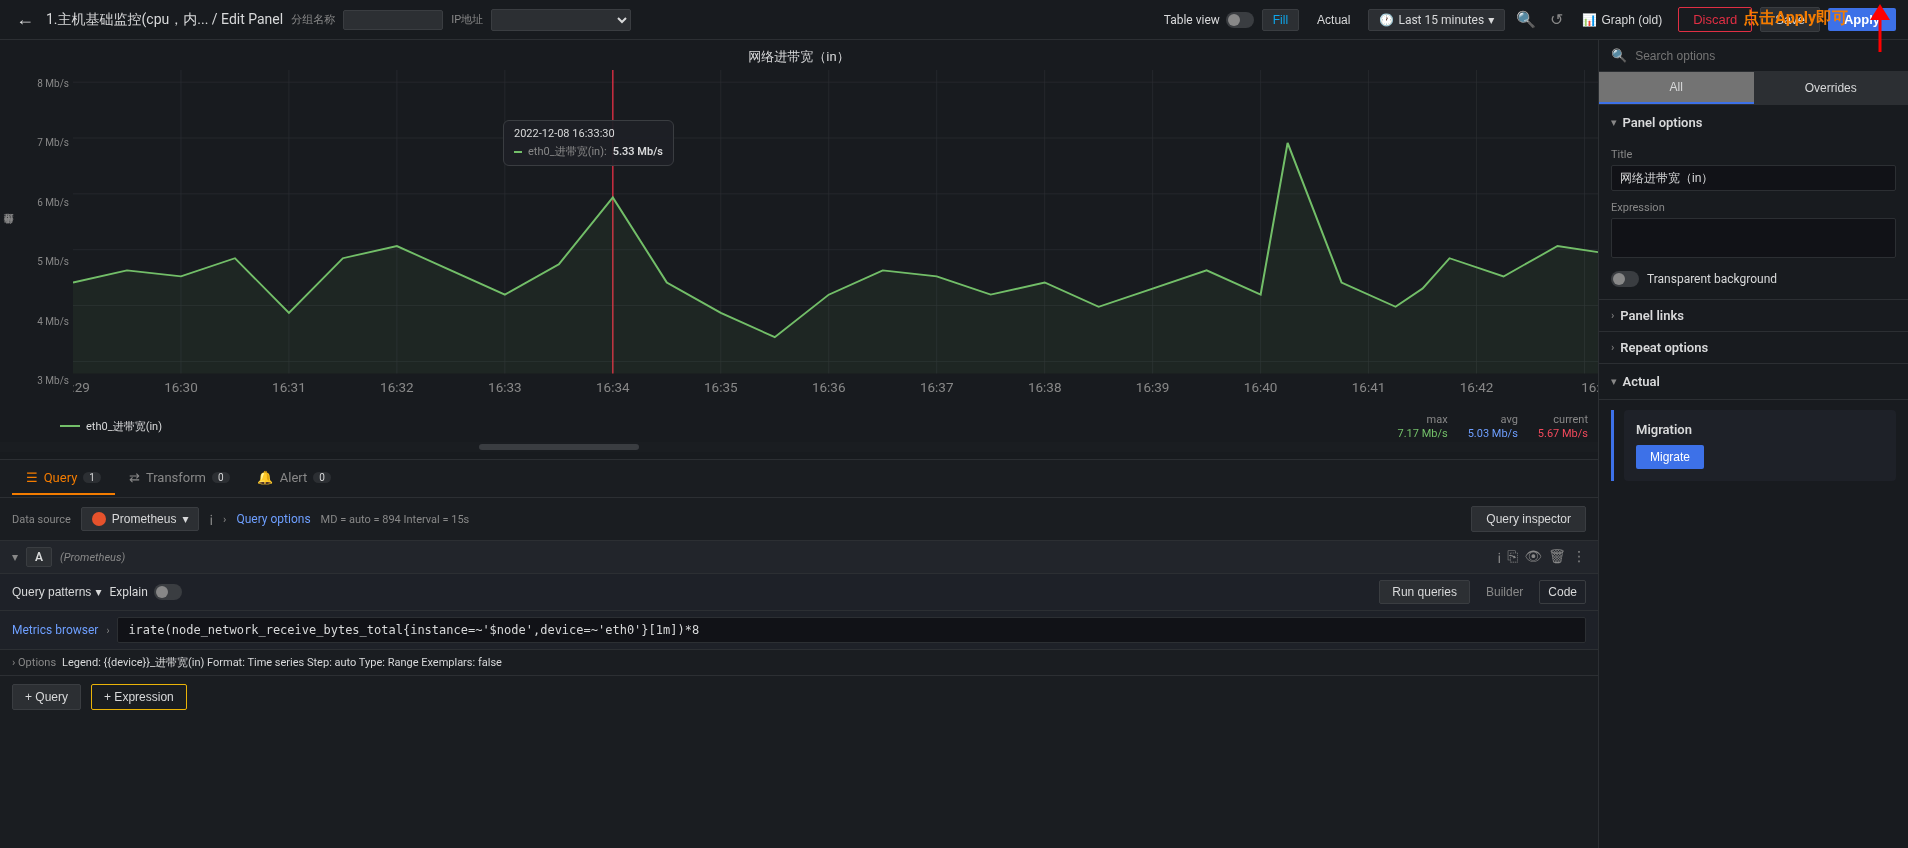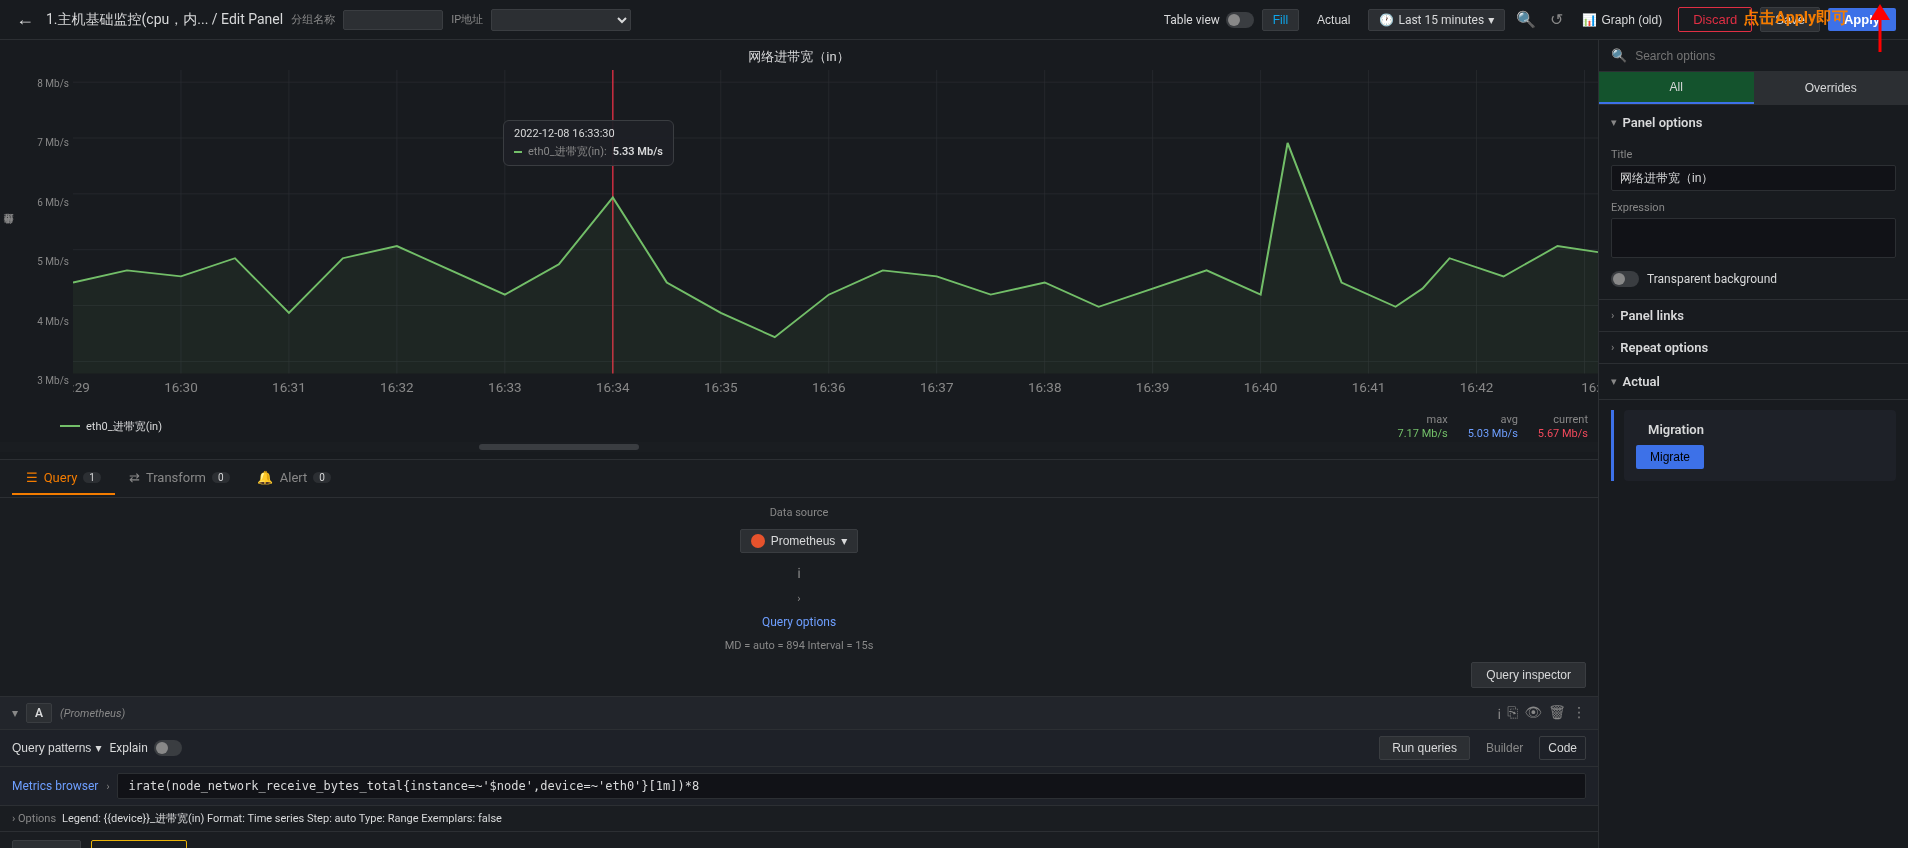--- a/index.html
+++ b/index.html
@@ -349,21 +349,20 @@
       padding: 0;
     }
 
     
     .datasource-row {
       display: flex;
       align-items: center;
       padding: 8px 12px;
       border-bottom: 1px solid #2c2f33;
       gap: 10px;
-      flex-direction: column;
     }
     .ds-label {
       font-size: 11px;
       color: #888;
     }
     .prometheus-btn {
       display: flex;
       align-items: center;
       gap: 6px;
       background: #2c2f33;
@@ -611,21 +610,21 @@
       flex: 1;
       text-align: center;
       padding: 8px;
       cursor: pointer;
       font-size: 12px;
       color: #d8d9da;
       background: #2c2f33;
       border: none;
     }
     .opt-tab.active {
-      background: #14532d;
+      background: #737373;
       border-bottom: 2px solid #3d71e8;
     }
 
     .panel-section {
       border-bottom: 1px solid #2c2f33;
     }
     .panel-section-header {
       display: flex;
       align-items: center;
       padding: 10px 12px;
@@ -725,33 +724,32 @@
       background: #1e2128;
       border-radius: 4px;
       padding: 12px;
       margin-bottom: 10px;
     }
     .migration-title {
       font-size: 13px;
       font-weight: 600;
       color: #d8d9da;
       margin-bottom: 8px;
-      margin-left: 12px;
     }
     .migration-text {
       font-size: 11px;
       color: #888;
       line-height: 1.5;
       margin-bottom: 10px;
     }
     .migrate-btn {
       background: #3d71e8;
       border: none;
       border-radius: 2px;
-      color: #000000;
+      color: #ffffff;
       padding: 5px 14px;
       cursor: pointer;
       font-size: 12px;
     }
     .migration-note {
       font-size: 11px;
       color: #888;
       line-height: 1.5;
     }
 

